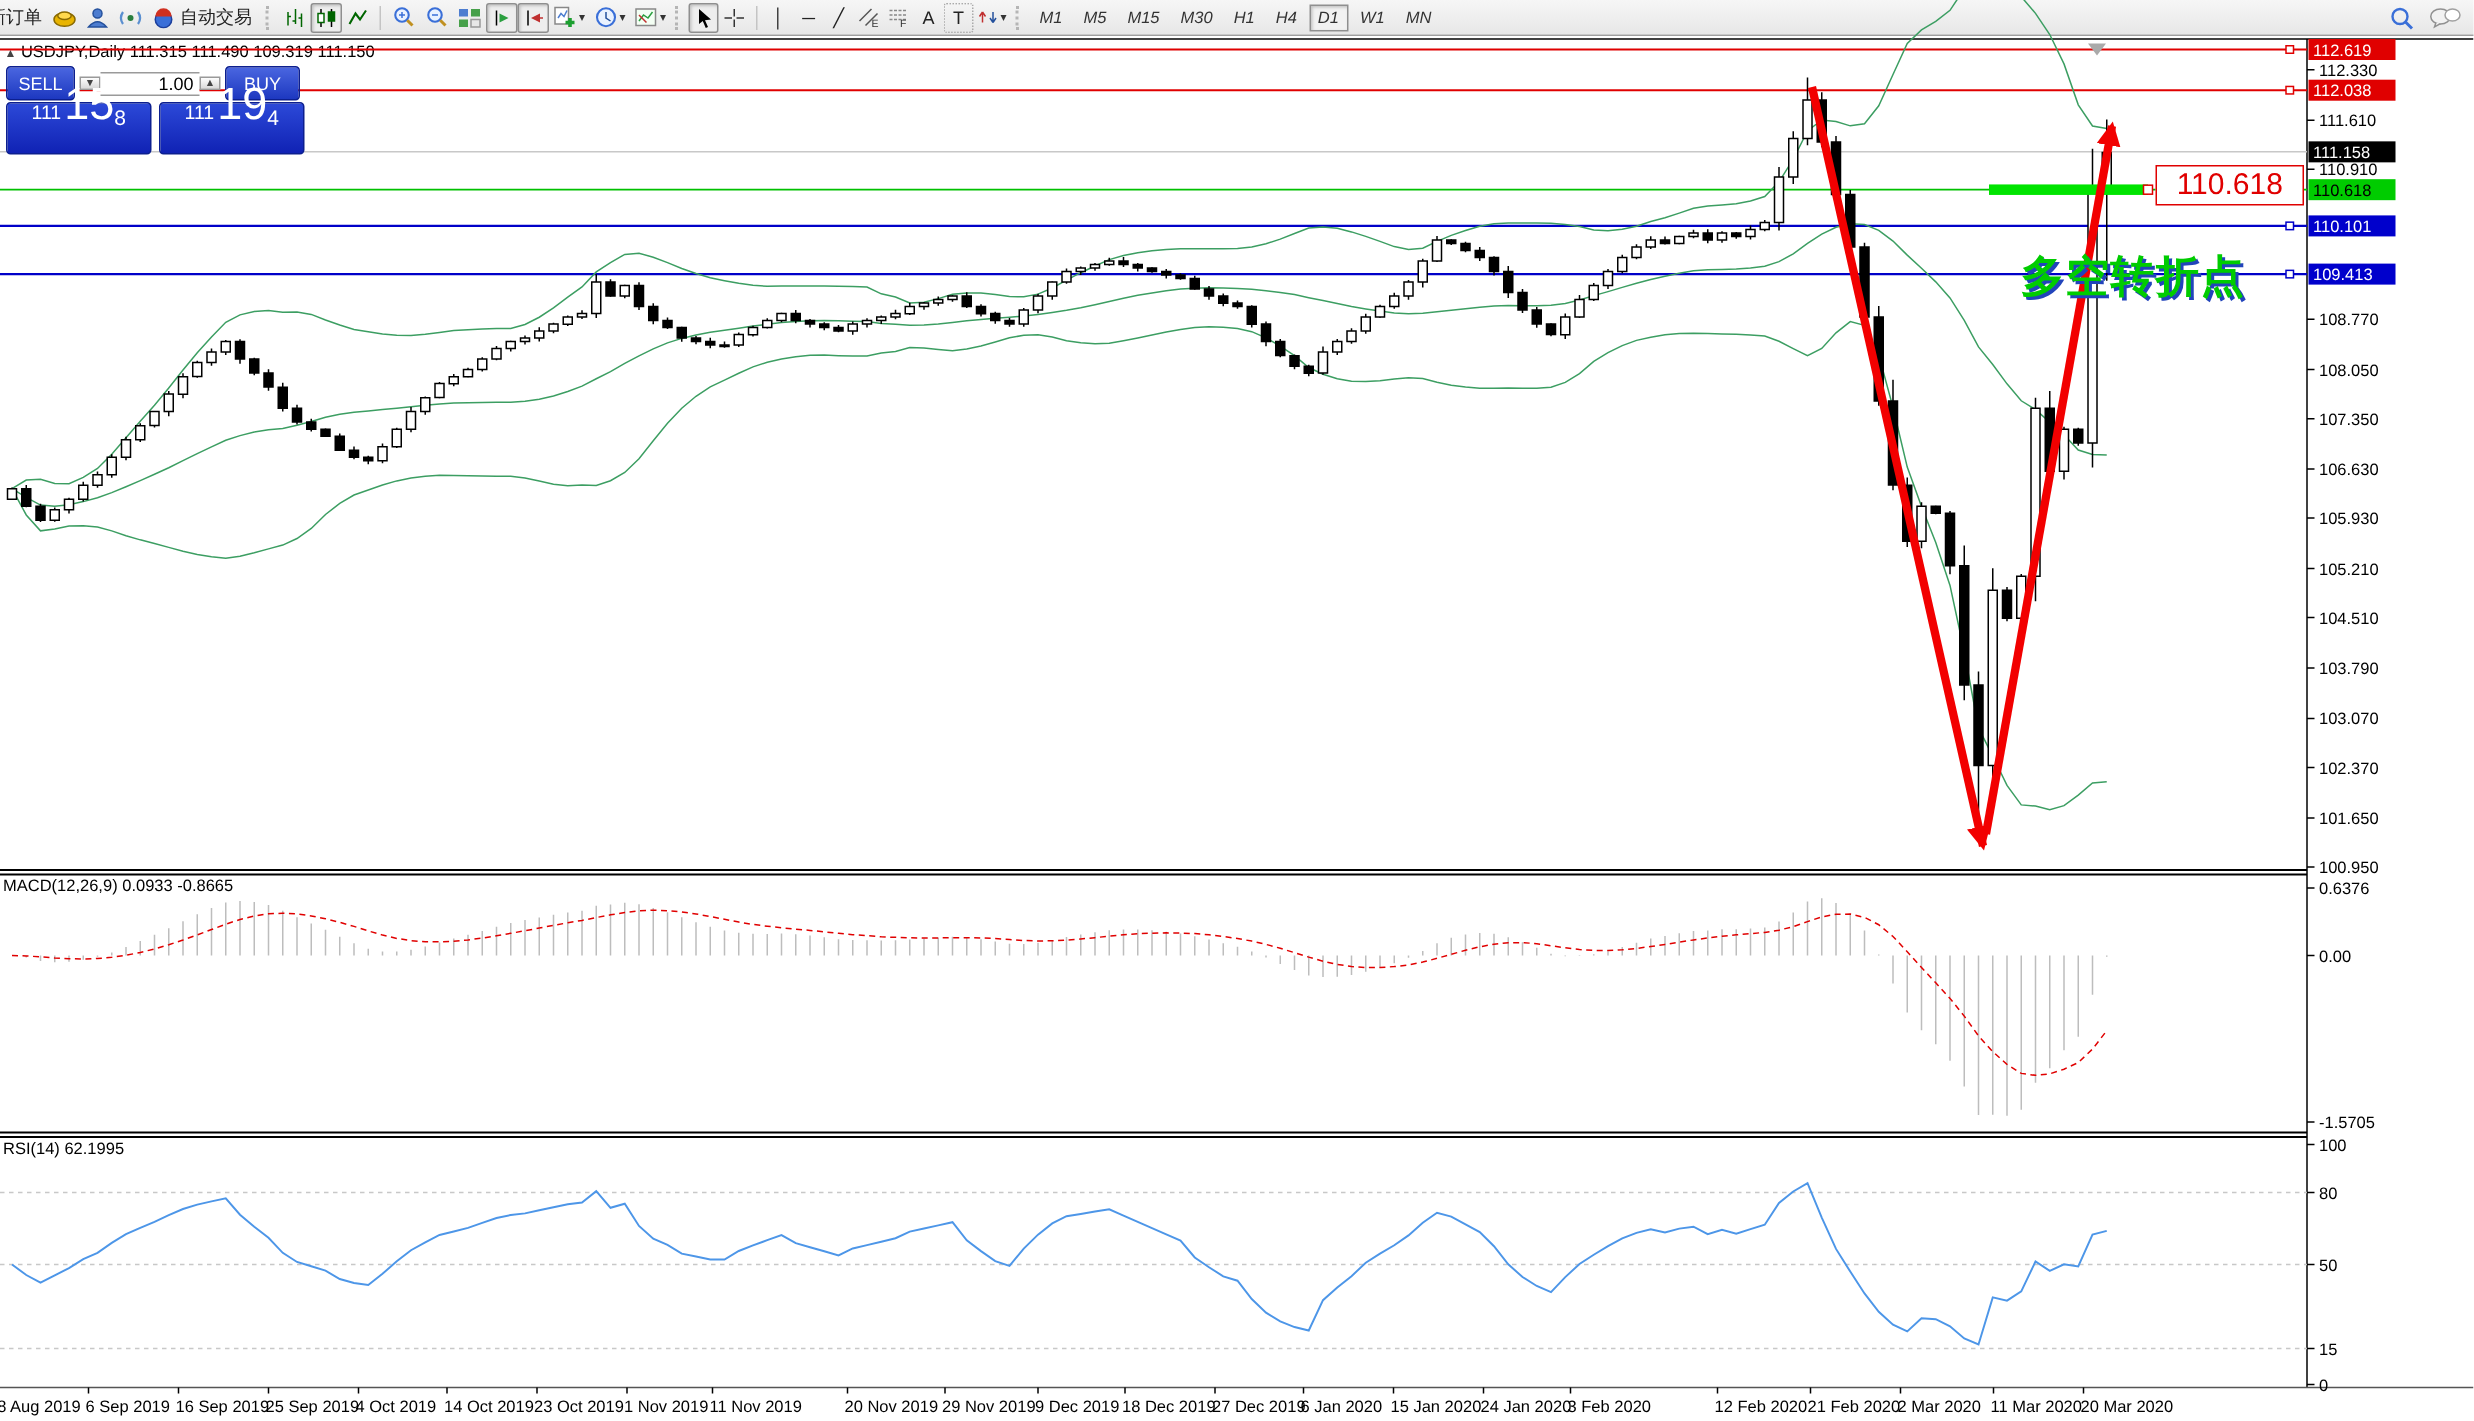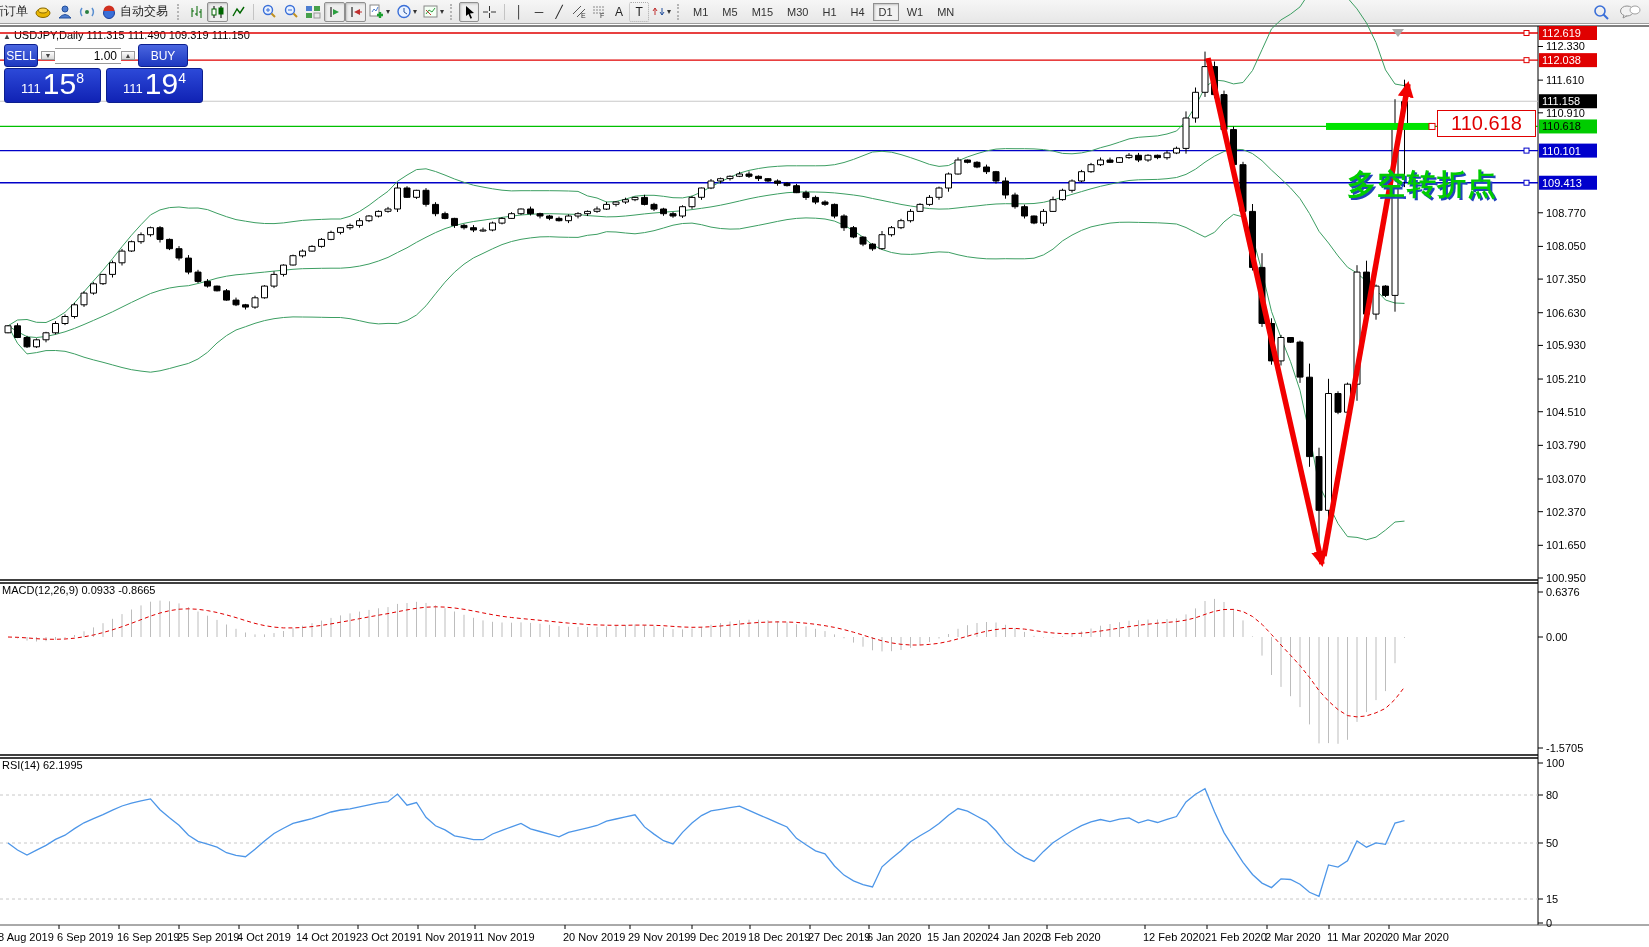--- a/index.html
+++ b/index.html
@@ -10,42 +10,42 @@
     background:linear-gradient(#f6f6f6,#e7e7e7); border-bottom:1px solid #9e9e9e;
     display:flex; align-items:center; font-size:12px; color:#222; white-space:nowrap; }
   .tb { height:20px; min-width:20px; padding:0 2px; display:flex; align-items:center;
     justify-content:center; border:1px solid transparent; border-radius:2px; }
   .tb.sel { background:#eee; border:1px solid #8f8f8f; box-shadow:inset 1px 1px 2px #c2c2c2; }
   .tb-label { padding:0 3px; }
   .grip { width:6px; height:16px; margin:0 3px; border-left:2px dotted #b5b5b5; }
   .vsep { width:1px; height:16px; background:#c4c4c4; margin:0 4px; }
   .caret { font-size:8px; color:#333; margin-left:1px; }
   .tf-btn { font-size:11px; color:#333; padding:1px 5px; height:18px; display:flex;
-    align-items:center; border:1px solid transparent; margin:4px 1px; }
+    align-items:center; border:1px solid transparent; margin:4px 1px;font-style:italic; }
   .tf-btn.sel { background:#f2f2f2; border:1px solid #8f8f8f; box-shadow:inset 1px 1px 2px #c2c2c2; }
   .right-tools { margin-left:auto; margin-right:8px; display:flex; gap:10px; }
   
   #chart-svg { position:absolute; left:0; top:0; z-index:2; }
   .chart-title { position:absolute; left:3px; top:29px; z-index:1; font-size:11px; color:#000; }
   .chart-title .sym-tri { font-size:8px; color:#444; margin-right:3px; }
   
   .trade-panel { position:absolute; left:4px; top:44px; width:210px; z-index:4; }
   .tp-row1 { display:flex; align-items:stretch; height:23px; }
   .tp-btn { color:#fff; font-size:12px; border:1px solid #0c1f8f; border-radius:3px;
     background:linear-gradient(#4a66e0,#1d38c0); display:flex; align-items:center; justify-content:center; }
-  .tp-sell { width:34px; } .tp-buy { width:50px; margin-left:3px; }
+  .tp-sell { width:46px; } .tp-buy { width:50px; margin-left:3px; }
   .vol-box { display:flex; margin-left:3px;align-items:center; }
   .spin { width:14px; background:linear-gradient(#fdfdfd,#d9d9d9); border:1px solid #9a9a9a;
     font-size:7px; color:#444; display:flex; align-items:center; justify-content:center; }
   .vol-input { width:66px; border:1px solid #9a9a9a; border-left:none; border-right:none;
     text-align:right; font-size:12px; padding-right:4px; background:#fff; }
   .tp-row2 { display:flex; margin-top:1px; }
   .price-btn { width:97px; height:35px; color:#fff; border:1px solid #0c1f8f; border-radius:3px;
     background:linear-gradient(#2c49d8,#1022b4); display:flex; align-items:flex-end;
-    justify-content:center; padding-bottom:4px; }
+    justify-content:center; padding-bottom:18px; }
   .price-btn + .price-btn { margin-left:5px; }
   .p-small { font-size:13px; line-height:19px; margin-right:2px; }
   .p-big { font-size:30px; line-height:28px; font-weight:400; }
   .p-sup { font-size:14px; line-height:12px; align-self:flex-start; margin-top:3px; }
   
   .level-label { position:absolute; left:1437px; top:110px; z-index:3; width:99px; height:27px;
     background:#fff; border:1px solid #e00000; color:#e00000; font-size:20px;
     display:flex; align-items:center; justify-content:center; }
   .turning-point { position:absolute; left:1347px; top:165px; z-index:3; font-size:29px;
     font-weight:bold; color:#00cc00; text-shadow:2px 2px 0 #2244bb; letter-spacing:1px;text-align:center; }

